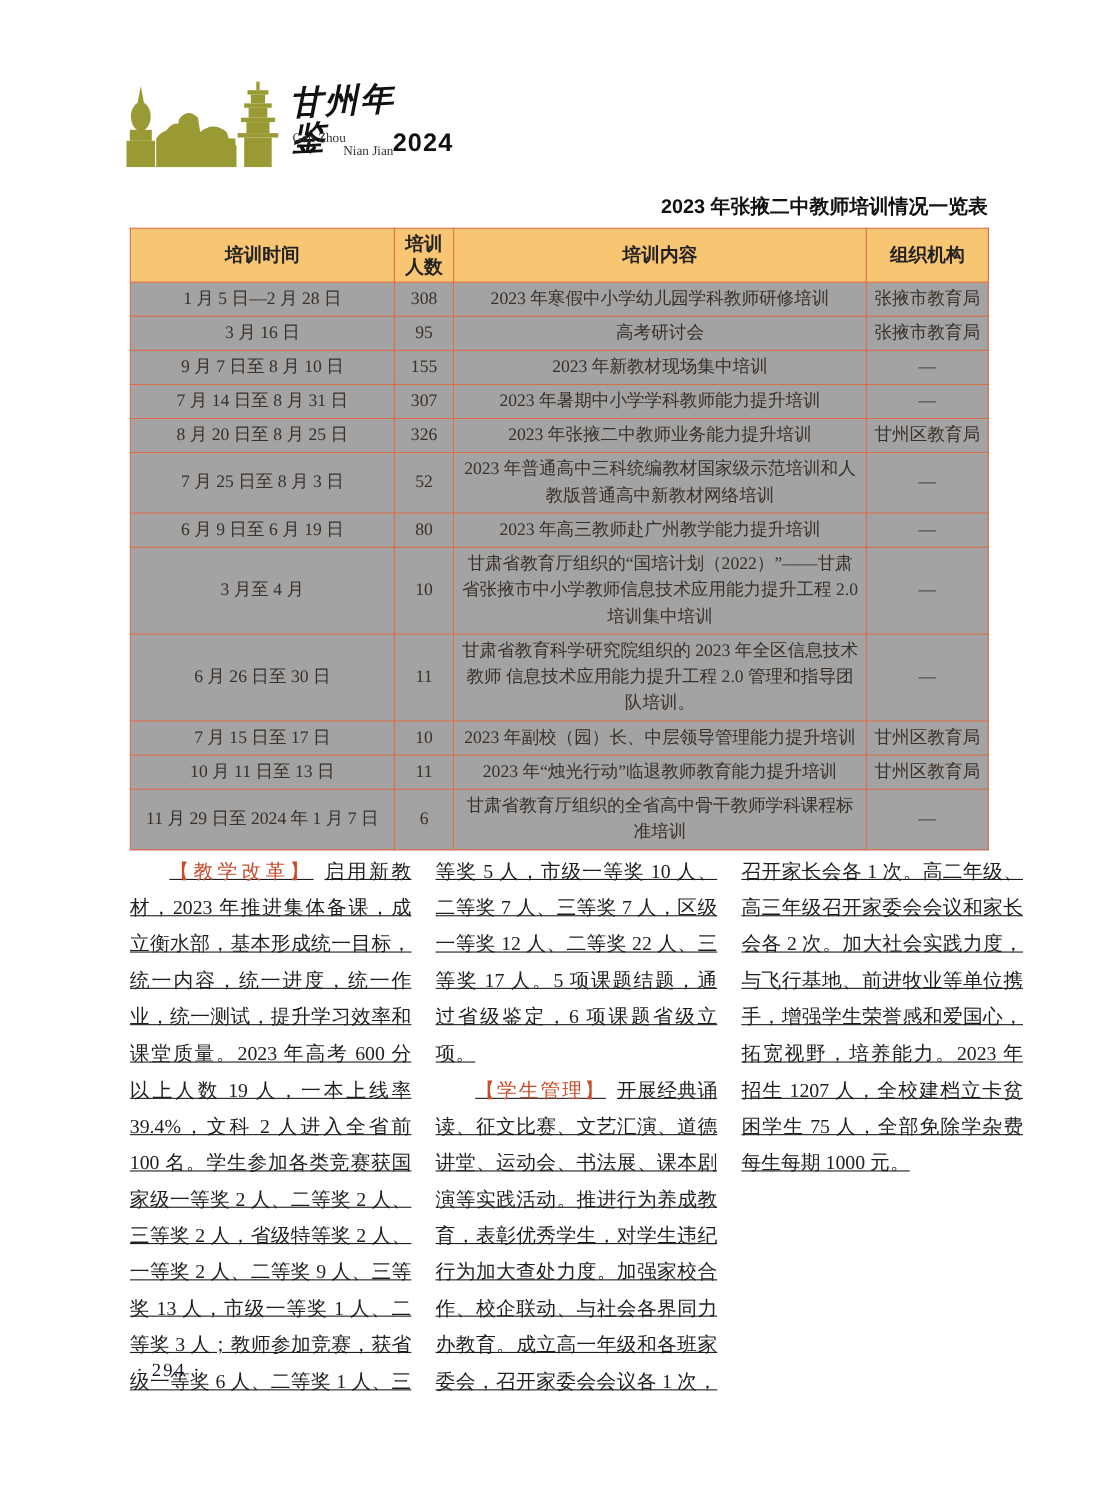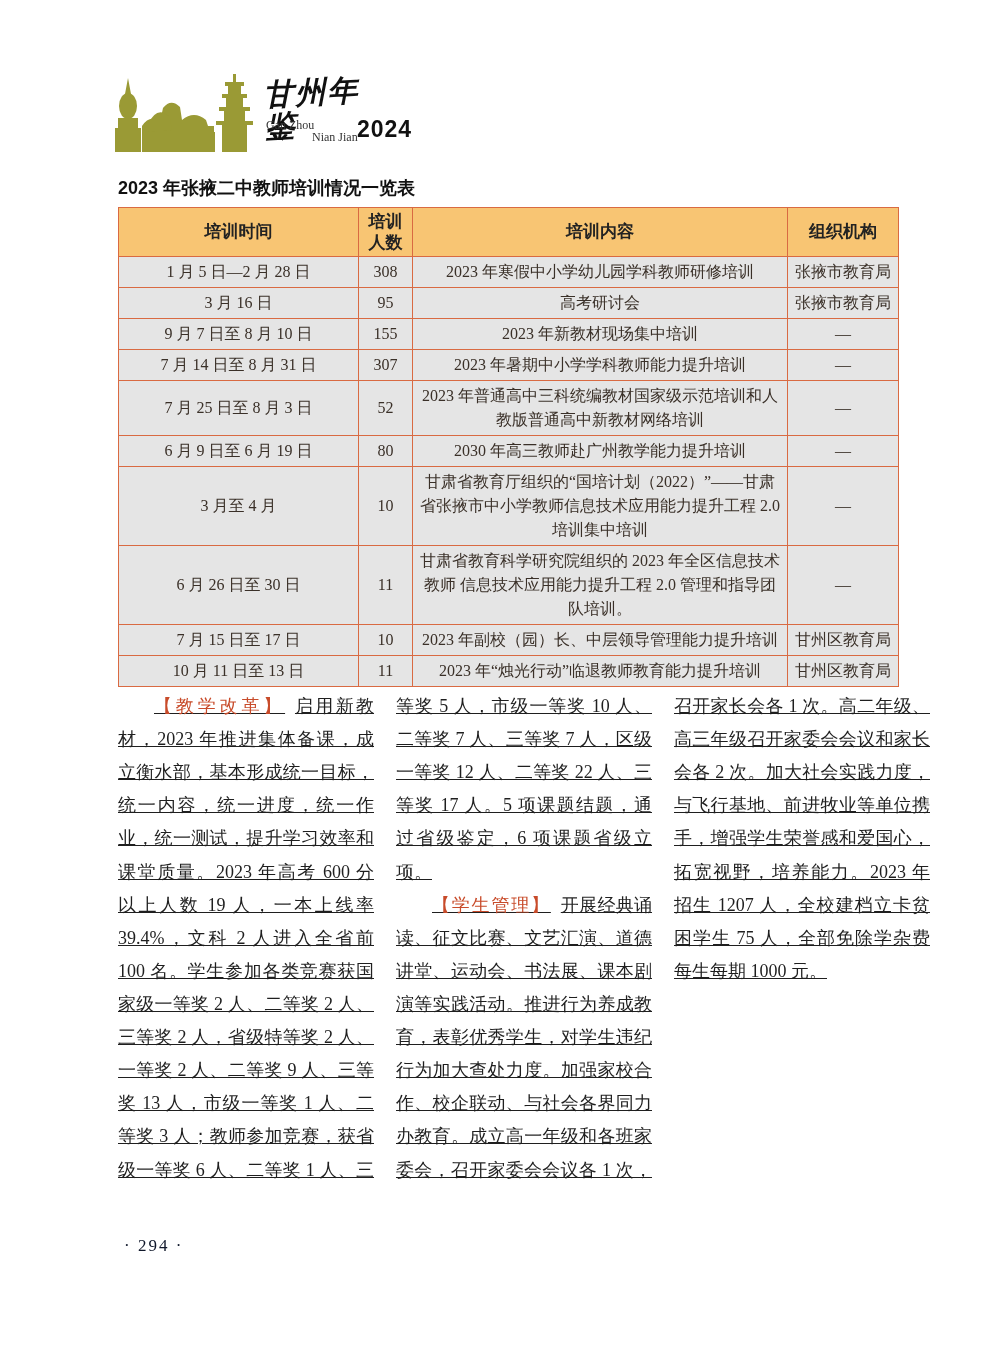--- a/index.html
+++ b/index.html
@@ -19,35 +19,35 @@
   }
   .logo-en1{position:absolute;left:152px;top:48px;font-size:12px;color:#333;}
   .logo-en2{position:absolute;left:198px;top:60px;font-size:12px;color:#333;}
   .logo-year{
     position:absolute;left:243px;top:46px;font-size:23px;font-weight:bold;color:#111;
     font-family:"Liberation Sans",sans-serif;letter-spacing:1px;
   }
   
   .content{position:absolute;left:118px;top:176px;width:812px;}
   .table-title{
-    width:780px;text-align:left;font-family:"Liberation Sans","DejaVu Sans",sans-serif;
+    width:780px;text-align:right;font-family:"Liberation Sans","DejaVu Sans",sans-serif;
     font-weight:bold;font-size:18px;color:#111;margin:0 0 7px 0;
   }
   table.training{
     width:780px;border-collapse:collapse;table-layout:fixed;
     border:1px solid #D96A42;
   }
   table.training th{
     background:#F8C573;border:1px solid #D96A42;
     font-family:"Liberation Sans","DejaVu Sans",sans-serif;
     font-weight:bold;font-size:17px;color:#222;
     height:44px;padding:2px 4px;text-align:center;vertical-align:middle;line-height:1.25;
   }
   table.training td{
-    background:#e5e5e5;border:1px solid #D96A42;
+    background:#a3a3a3;border:1px solid #D96A42;
     font-size:16px;color:#3a3028;text-align:center;vertical-align:middle;
     padding:3px 6px;line-height:1.5;
   }
   
   .articles{
     margin-top:3px;width:812px;height:498px;
     column-count:3;column-gap:22px;column-fill:auto;overflow:hidden;
     font-size:18px;line-height:1.84;text-align:justify;color:#1f1f1f;text-decoration:underline;
   }
   .articles p{margin:0;text-indent:2em;}
@@ -129,29 +129,35 @@
         <td>2023 年新教材现场集中培训</td>
         <td>—</td>
       </tr>
       <tr>
         <td>7 月 14 日至 8 月 31 日</td>
         <td>307</td>
         <td>2023 年暑期中小学学科教师能力提升培训</td>
         <td>—</td>
       </tr>
       <tr>
+        <td>8 月 20 日至 8 月 25 日</td>
+        <td>326</td>
+        <td>2023 年张掖二中教师业务能力提升培训</td>
+        <td>甘州区教育局</td>
+      </tr>
+      <tr>
         <td>7 月 25 日至 8 月 3 日</td>
         <td>52</td>
         <td>2023 年普通高中三科统编教材国家级示范培训和人教版普通高中新教材网络培训</td>
         <td>—</td>
       </tr>
       <tr>
         <td>6 月 9 日至 6 月 19 日</td>
         <td>80</td>
-        <td>2030 年高三教师赴广州教学能力提升培训</td>
+        <td>2023 年高三教师赴广州教学能力提升培训</td>
         <td>—</td>
       </tr>
       <tr>
         <td>3 月至 4 月</td>
         <td>10</td>
         <td>甘肃省教育厅组织的“国培计划（2022）”——甘肃省张掖市中小学教师信息技术应用能力提升工程 2.0 培训集中培训</td>
         <td>—</td>
       </tr>
       <tr>
         <td>6 月 26 日至 30 日</td>
@@ -164,20 +170,26 @@
         <td>10</td>
         <td>2023 年副校（园）长、中层领导管理能力提升培训</td>
         <td>甘州区教育局</td>
       </tr>
       <tr>
         <td>10 月 11 日至 13 日</td>
         <td>11</td>
         <td>2023 年“烛光行动”临退教师教育能力提升培训</td>
         <td>甘州区教育局</td>
       </tr>
+      <tr>
+        <td>11 月 29 日至 2024 年 1 月 7 日</td>
+        <td>6</td>
+        <td>甘肃省教育厅组织的全省高中骨干教师学科课程标准培训</td>
+        <td>—</td>
+      </tr>
     </tbody>
   </table>
 
   <div class="articles">
     <p><span class="art-heading">【教学改革】</span><span>启用新教材，2023 年推进集体备课，成立衡水部，基本形成统一目标，统一内容，统一进度，统一作业，统一测试，提升学习效率和课堂质量。2023 年高考 600 分以上人数 19 人，一本上线率 39.4%，文科 2 人进入全省前 100 名。学生参加各类竞赛获国家级一等奖 2 人、二等奖 2 人、三等奖 2 人，省级特等奖 2 人、一等奖 2 人、二等奖 9 人、三等奖 13 人，市级一等奖 1 人、二等奖 3 人；教师参加竞赛，获省级一等奖 6 人、二等奖 1 人、三等奖 5 人，市级一等奖 10 人、二等奖 7 人、三等奖 7 人，区级一等奖 12 人、二等奖 22 人、三等奖 17 人。5 项课题结题，通过省级鉴定，6 项课题省级立项。</span></p>
     <p><span class="art-heading">【学生管理】</span><span>开展经典诵读、征文比赛、文艺汇演、道德讲堂、运动会、书法展、课本剧演等实践活动。推进行为养成教育，表彰优秀学生，对学生违纪行为加大查处力度。加强家校合作、校企联动、与社会各界同力办教育。成立高一年级和各班家委会，召开家委会会议各 1 次，召开家长会各 1 次。高二年级、高三年级召开家委会会议和家长会各 2 次。加大社会实践力度，与飞行基地、前进牧业等单位携手，增强学生荣誉感和爱国心，拓宽视野，培养能力。2023 年招生 1207 人，全校建档立卡贫困学生 75 人，全部免除学杂费每生每期 1000 元。</span></p>
 
   </div>
 
 </div>

